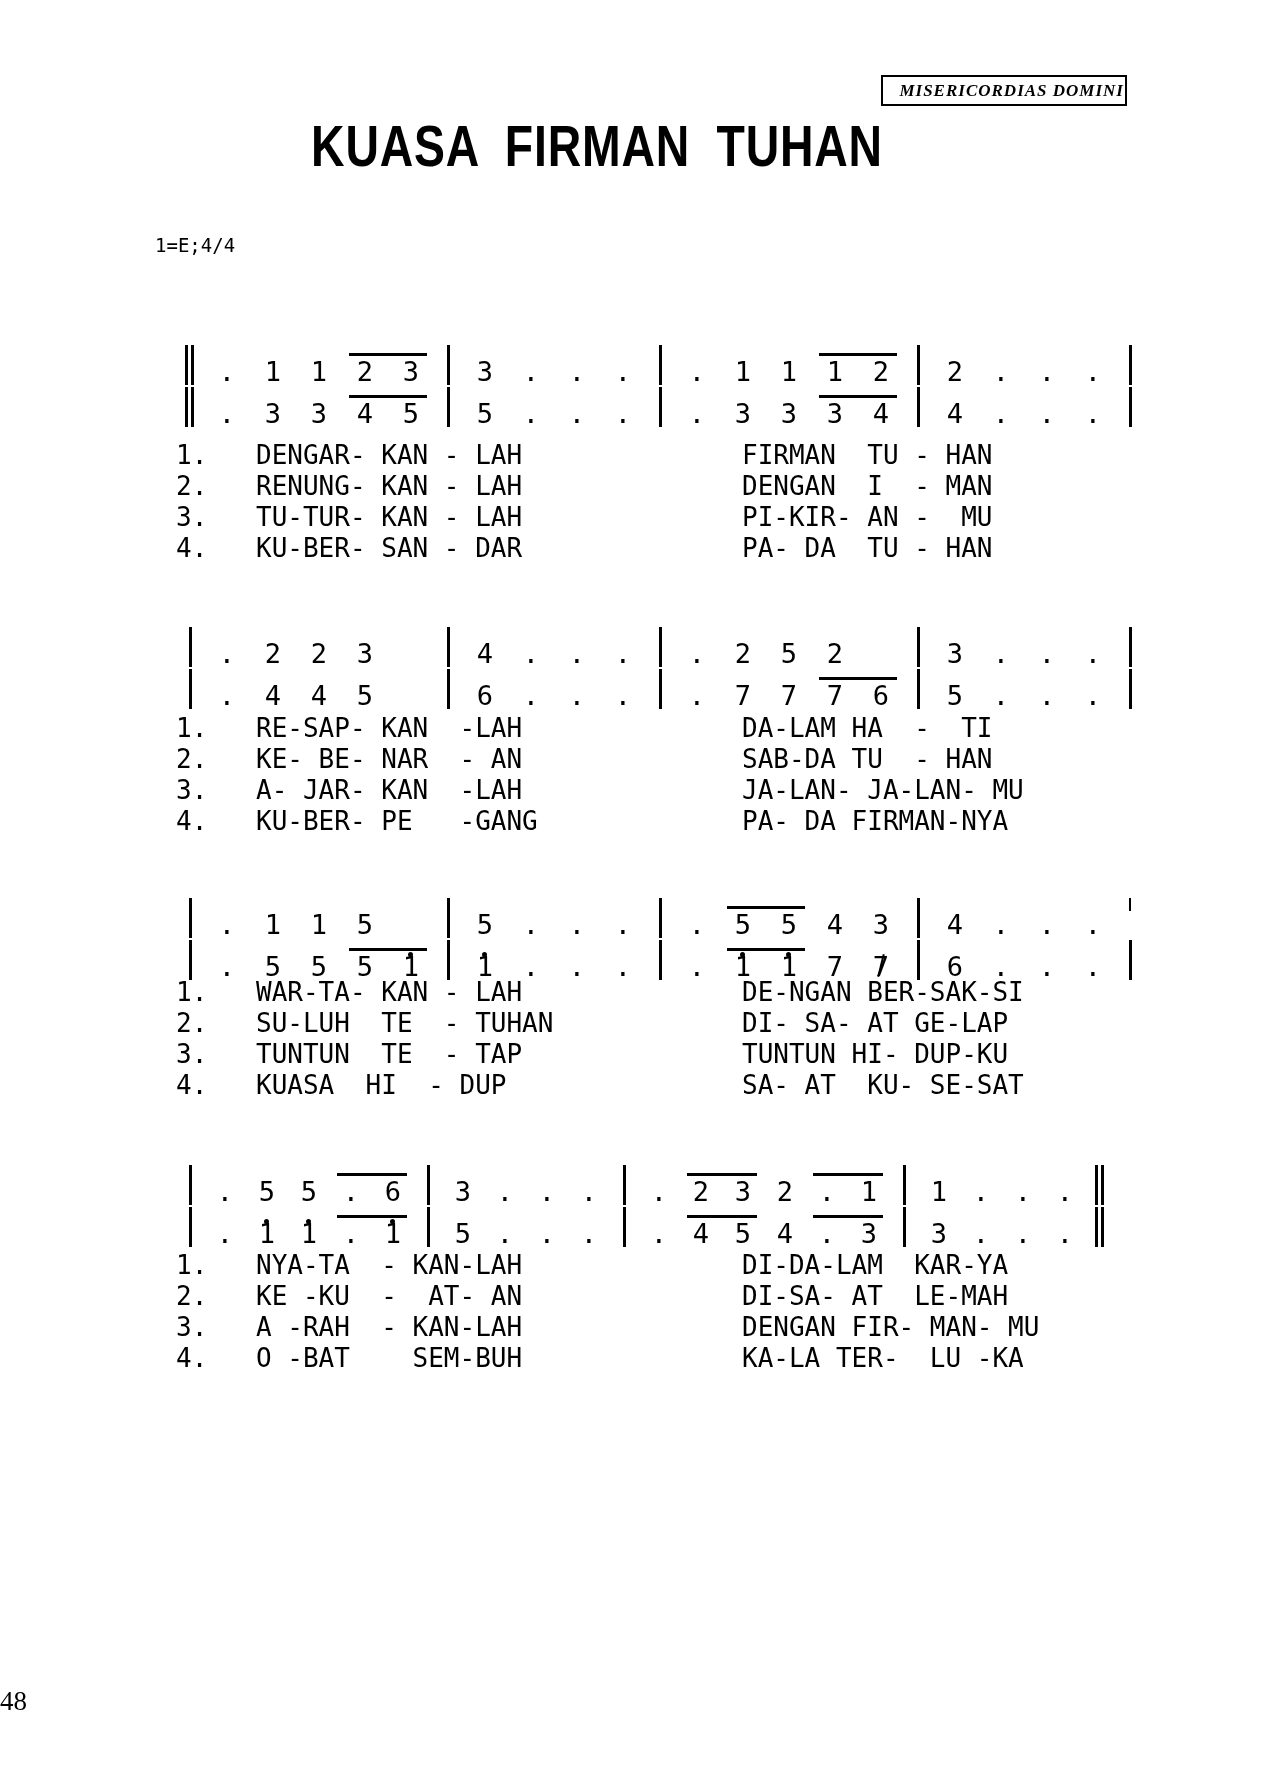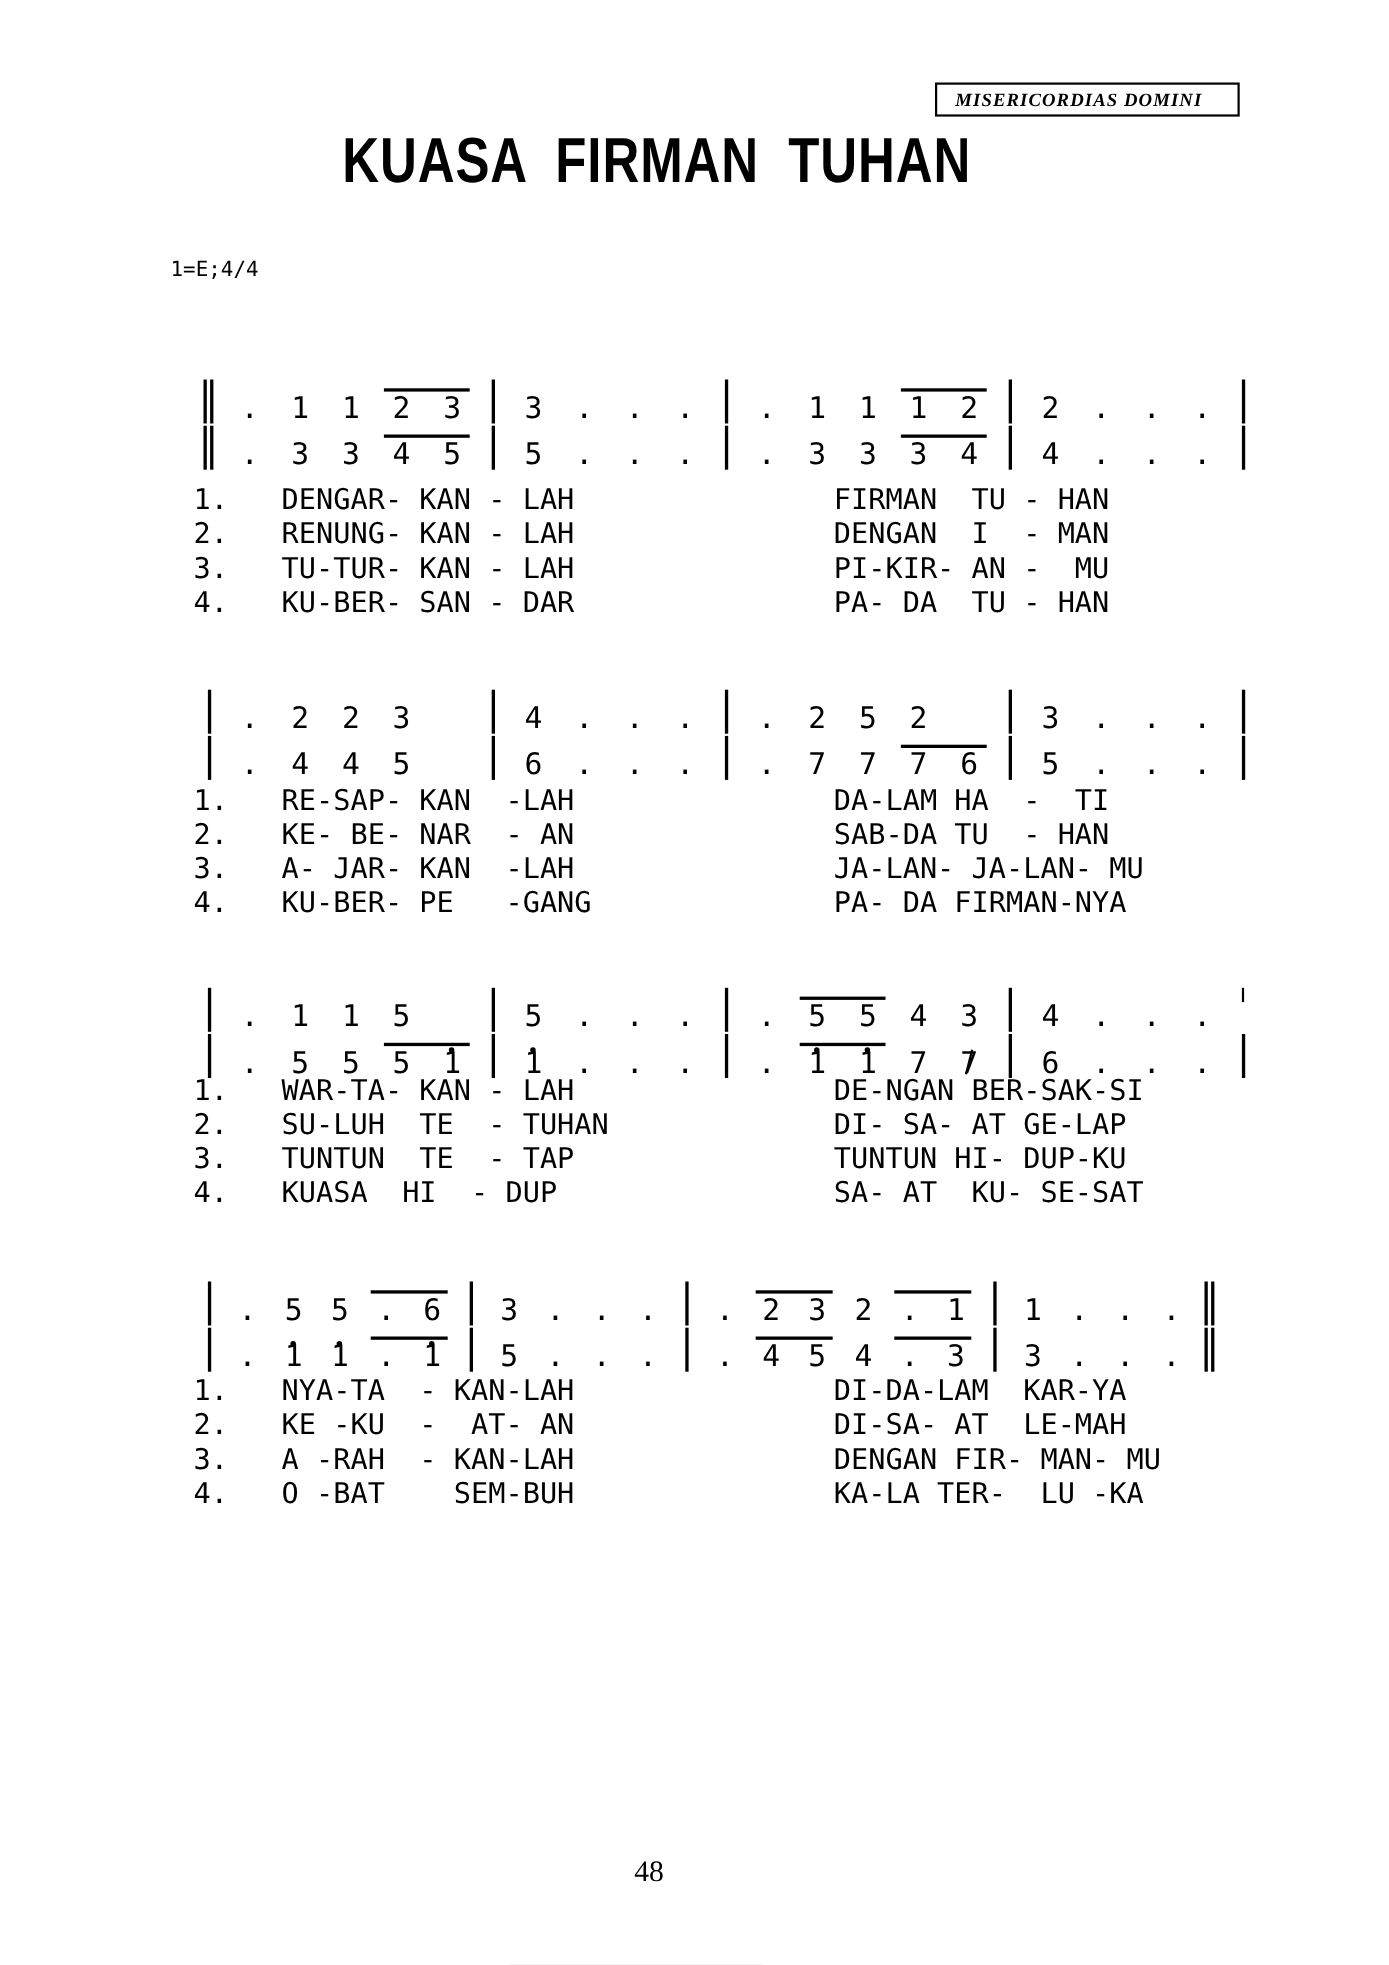--- a/index.html
+++ b/index.html
@@ -1,19 +1,19 @@
 <!DOCTYPE html>
 <html><head>
 <meta charset="utf-8">
 <style>
   html,body{margin:0;padding:0;background:#e8e8e8;}
   .page{position:relative;width:1263px;height:1786px;background:#ffffff;color:#000;
         font-family:"DejaVu Sans Mono","Liberation Mono",monospace;overflow:hidden;margin:0 auto;}
 
-  .badge{position:absolute;top:75px;right:136px;border:2px solid #000;padding:4px 32px 3px 16px;
+  .badge{position:absolute;top:75px;right:136px;border:2px solid #000;padding:4px 1px 3px 16px;
          font-family:"Liberation Serif",serif;font-style:italic;font-weight:bold;
          font-size:17px;letter-spacing:1px;white-space:nowrap;margin-left:23px;}
 
   .title{position:absolute;top:112px;left:0;width:1194px;margin:0;text-align:center;
          font-family:"Liberation Sans",sans-serif;font-weight:bold;font-size:58px;
          letter-spacing:1px;word-spacing:16px;transform:scaleX(.8);transform-origin:center;
          white-space:nowrap;}
 
   .keytime{position:absolute;top:234px;left:155px;font-size:19px;white-space:pre;}
   .credits{position:absolute;top:236px;left:556px;font-size:21px;letter-spacing:.5px;white-space:pre;}
@@ -34,23 +34,23 @@
   .bar::after{content:'';position:absolute;left:50%;margin-left:-1px;top:0;bottom:0;width:3px;background:#000;}
   .bar.dbl::after{margin-left:-5px;box-shadow:6px 0 0 #000;}
   .bar.short::after{bottom:auto;height:13px;width:2px;}
   .blank{}
 
   .verses{position:absolute;left:0;width:1040px;}
   .s1 .verses{top:95px}.s2 .verses{top:86px}.s3 .verses{top:79px}.s4 .verses{top:85px}
   .vrow{position:relative;height:31px;font-size:26px;white-space:pre;}
   .vnum{position:absolute;left:0;}
   .vleft{position:absolute;left:80px;}
-  .vright{position:absolute;left:582px;}
-
-  .pagenum{position:absolute;top:1686px;left:0;width:1180px;text-align:center;
+  .vright{position:absolute;left:566px;}
+
+  .pagenum{position:absolute;top:1686px;left:0;width:1180px;
            font-family:"Liberation Serif",serif;font-size:27px;}
 </style>
 </head>
 <body>
 
 <div class="page">
   <div class="badge">MISERICORDIAS DOMINI</div>
   <h1 class="title">KUASA FIRMAN TUHAN</h1>
   <div class="keytime">1=E;4/4</div>
   <div id="systems">

